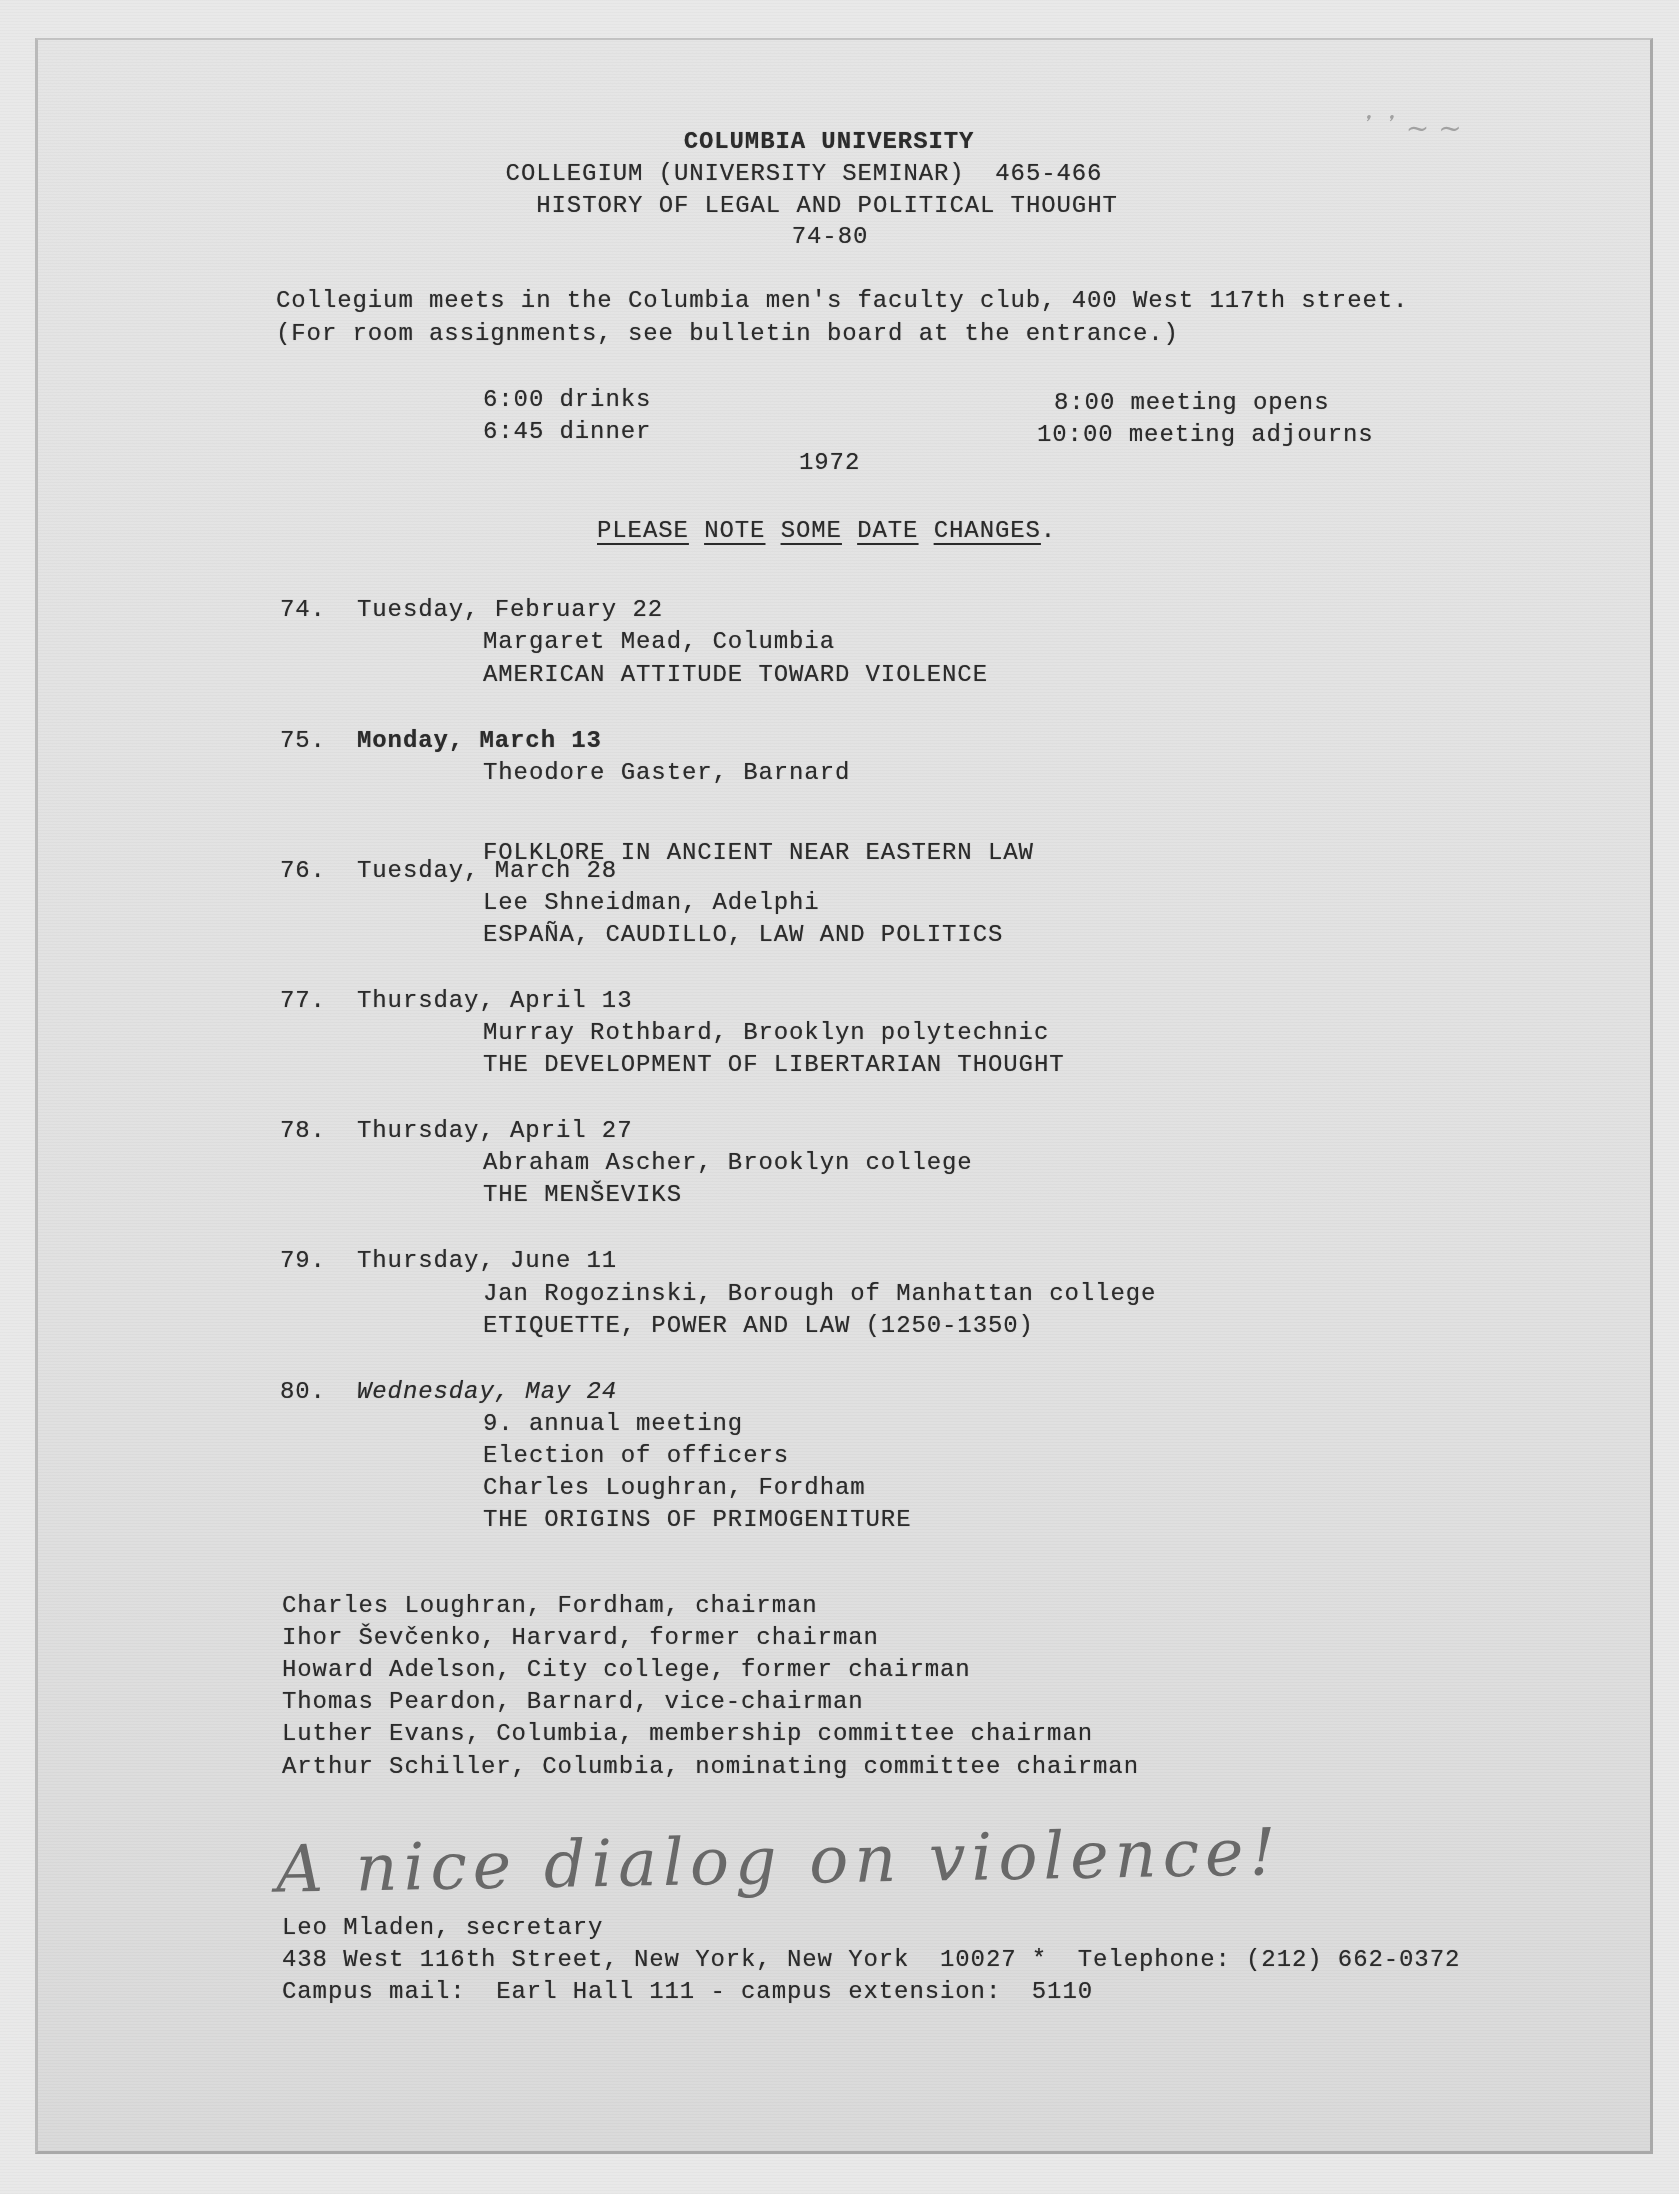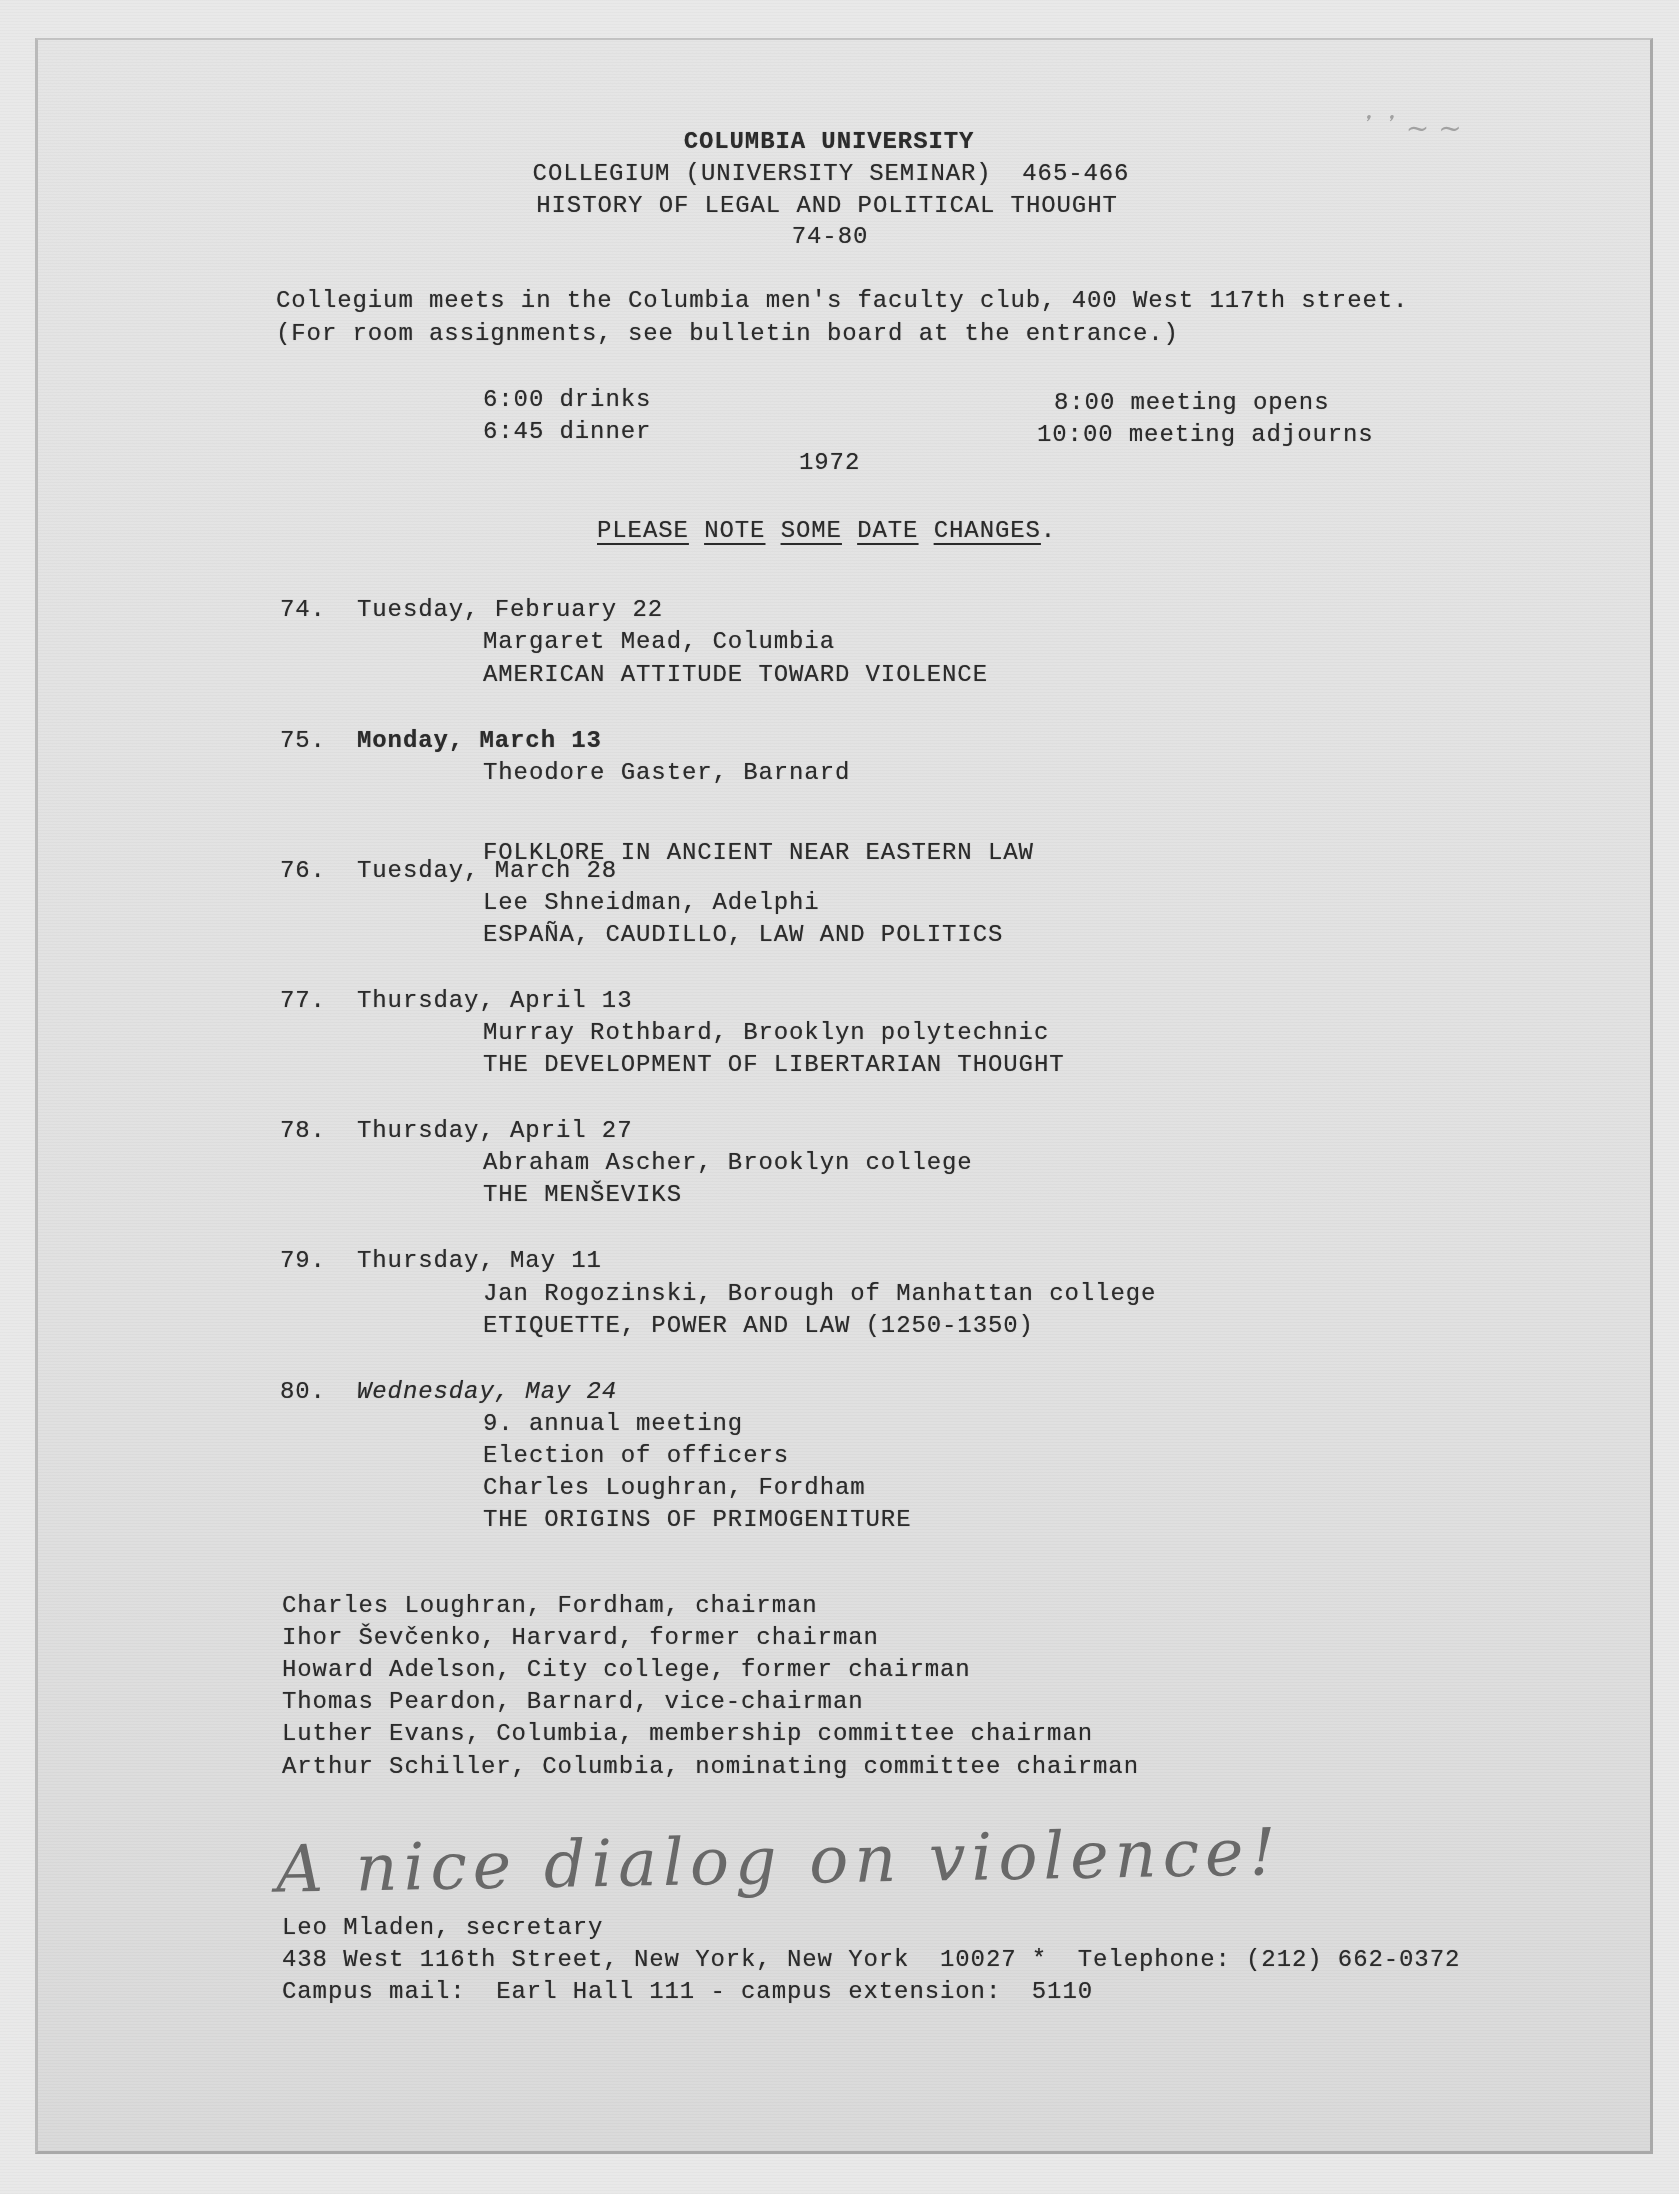--- a/index.html
+++ b/index.html
@@ -62,21 +62,21 @@
 </style>
 </head>
 <body>
 
 <div class="backdrop"></div>
 <div class="sheet"></div>
 
 <div class="smudge">᾿ ᾿ ~ ~</div>
 
 <div class="t center bold" style="left:829px; top:127px;">COLUMBIA UNIVERSITY</div>
-<div class="t center" style="left:831px; top:159px;">COLLEGIUM (UNIVERSITY SEMINAR)  465-466</div>
+<div class="t center" style="left:804px; top:159px;">COLLEGIUM (UNIVERSITY SEMINAR)  465-466</div>
 <div class="t center" style="left:827px; top:191px;">HISTORY OF LEGAL AND POLITICAL THOUGHT</div>
 <div class="t center" style="left:830px; top:222px;">74-80</div>
 
 <div class="t" style="left:276px; top:286px;">Collegium meets in the Columbia men's faculty club, 400 West 117th street.</div>
 <div class="t" style="left:276px; top:319px;">(For room assignments, see bulletin board at the entrance.)</div>
 
 <div class="t" style="left:483px; top:385px;">6:00 drinks</div>
 <div class="t" style="left:483px; top:417px;">6:45 dinner</div>
 <div class="t" style="left:1054px; top:388px;">8:00 meeting opens</div>
 <div class="t" style="left:1037px; top:420px;">10:00 meeting adjourns</div>
@@ -114,21 +114,21 @@
 
 <div class="entry">
   <div class="t num" style="left:280px; top:1116px;">78.</div>
   <div class="t day" style="left:357px; top:1116px;">Thursday, April 27</div>
   <div class="t line" style="left:483px; top:1148px;">Abraham Ascher, Brooklyn college</div>
   <div class="t line" style="left:483px; top:1180px;">THE MENŠEVIKS</div>
 </div>
 
 <div class="entry">
   <div class="t num" style="left:280px; top:1246px;">79.</div>
-  <div class="t day" style="left:357px; top:1246px;">Thursday, May 11</div>
+  <div class="t day" style="left:357px; top:1246px;">Thursday, June 11</div>
   <div class="t line" style="left:483px; top:1279px;">Jan Rogozinski, Borough of Manhattan college</div>
   <div class="t line" style="left:483px; top:1311px;">ETIQUETTE, POWER AND LAW (1250-1350)</div>
 </div>
 
 <div class="entry">
   <div class="t num" style="left:280px; top:1377px;">80.</div>
   <div class="t day" style="left:357px; top:1377px;font-style:italic;">Wednesday, May 24</div>
   <div class="t line" style="left:483px; top:1409px;">9. annual meeting</div>
   <div class="t line" style="left:483px; top:1441px;">Election of officers</div>
   <div class="t line" style="left:483px; top:1473px;">Charles Loughran, Fordham</div>

